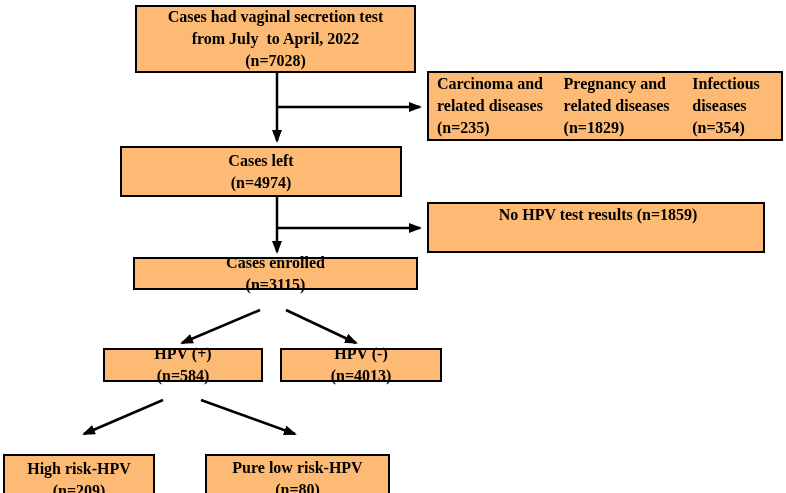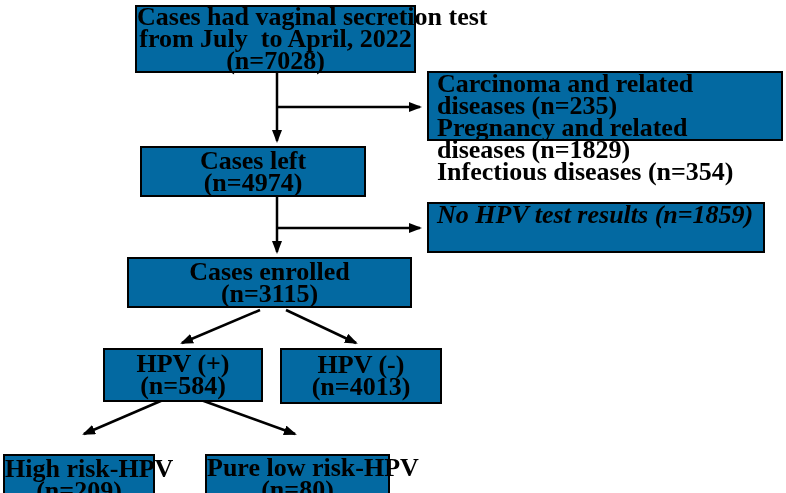--- a/index.html
+++ b/index.html
@@ -13,58 +13,58 @@
     height: 493px;
     background: #ffffff;
     font-family: "Liberation Serif", "DejaVu Serif", serif;
     font-weight: bold;
     color: #000000;
     overflow: hidden;
   }
   .box {
     position: absolute;
     border: 2.5px solid #000000;
-    background: #0369a1;
+    background: #fdba74;
     box-sizing: border-box;
-    font-size: 26px;
+    font-size: 16px;
     line-height: 22px;
   }
   .box.center {
     text-align: center;
     display: flex;
     flex-direction: column;
     justify-content: center;
   }
   .box.left {
     text-align: left;
     display: flex;
-    flex-direction: column;
-    justify-content: flex-start;
+    flex-direction: row;
+    justify-content: center;
     padding-left: 8px;
     padding-right: 4px;
   }
   .line { white-space: pre; }
   .left .line { white-space: normal; }
   #arrows {
     position: absolute;
     left: 0;
     top: 0;
     width: 786px;
     height: 493px;
     pointer-events: none;
   }
 
   
   #box-source     { left:135px; top:5px;   width:281px; height:68px; }
   #box-excluded1  { left:427px; top:71px;  width:356px; height:70px; }
-  #box-casesleft  { left:140px; top:146px; width:226px; height:51px; }
-  #box-excluded2  { left:427px; top:202px; width:338px; height:51px;font-style:italic; }
-  #box-enrolled   { left:127px; top:257px; width:285px; height:51px; }
-  #box-hpvpos     { left:103px; top:348px; width:160px; height:54px; }
-  #box-hpvneg     { left:280px; top:348px; width:162px; height:56px; }
+  #box-casesleft  { left:120px; top:146px; width:282px; height:51px; }
+  #box-excluded2  { left:427px; top:202px; width:338px; height:51px; }
+  #box-enrolled   { left:133px; top:257px; width:285px; height:33px; }
+  #box-hpvpos     { left:103px; top:348px; width:160px; height:34px; }
+  #box-hpvneg     { left:280px; top:348px; width:162px; height:34px; }
   #box-highrisk   { left:3px;   top:454px; width:152px; height:51px; }
   #box-lowrisk    { left:205px; top:454px; width:185px; height:50px; }
 </style>
 </head>
 <body>
 
 <div id="figure">
 
   <svg id="arrows" viewBox="0 0 786 493" xmlns="http://www.w3.org/2000/svg">
     <defs>

